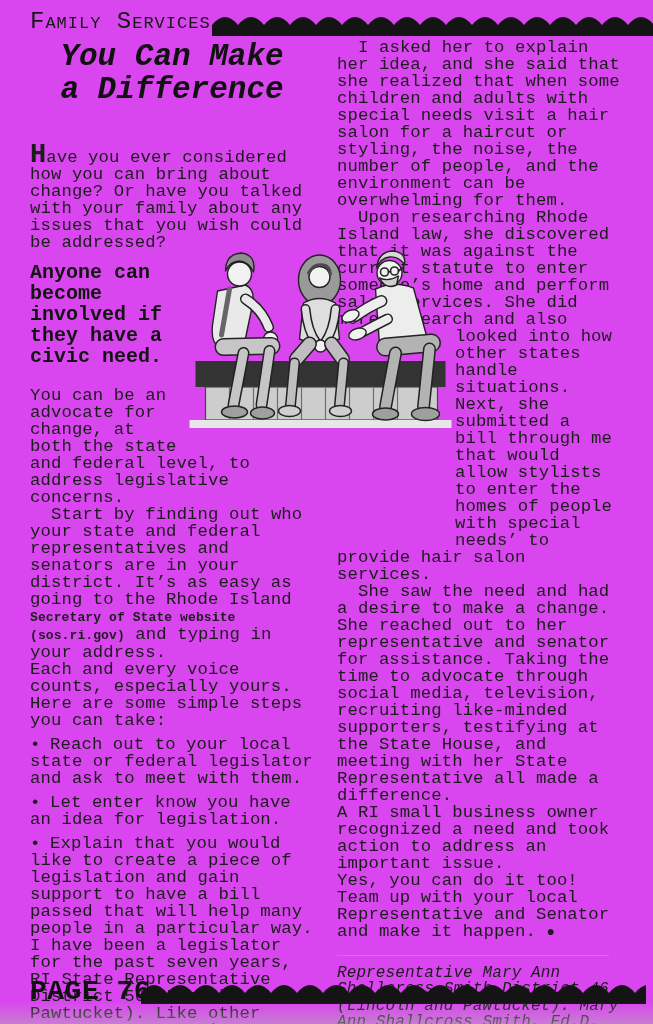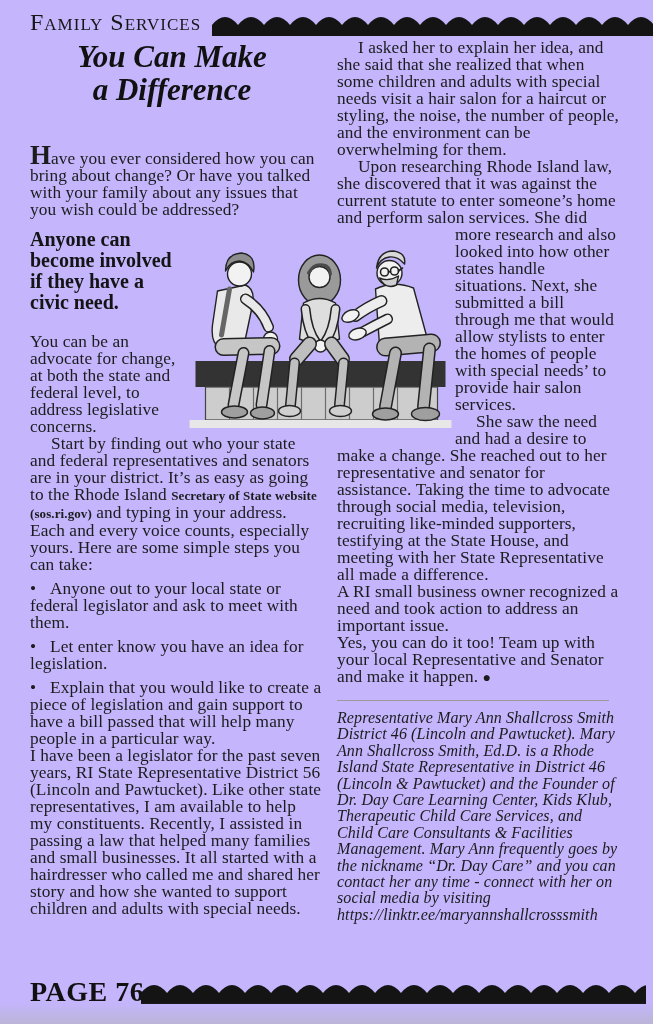--- a/index.html
+++ b/index.html
@@ -1,20 +1,20 @@
 <!DOCTYPE html>
 <html><head>
 <meta charset="utf-8">
 <style>
   html,body { margin:0; padding:0; background:#bfbfbf; }
   .page {
     position:relative; width:653px; height:1024px; margin:0 auto;
-    background:#c4b5fd; overflow:hidden;
+    background:#d946ef; overflow:hidden;
     color:#1c1c1c;
-    font-family:Liberation Serif, serif;
+    font-family:Liberation Mono, monospace;
   }
   .page::after {
     content:""; position:absolute; left:0; right:0; bottom:0; height:22px;
     background:linear-gradient(to bottom, rgba(180,180,180,0), rgba(180,180,180,0.5));
     pointer-events:none;
   }
   .section-label {
     position:absolute; left:30px; top:8px;
     font-size:24px; line-height:28px; font-variant:small-caps;
     letter-spacing:1px; color:#161616; white-space:nowrap;
@@ -81,21 +81,21 @@
     <div class="spacer-l"></div>
 
     <h3 class="subhead">Anyone can become involved if they have a civic need.</h3>
 
     <p class="gap">You can be an advocate for change, at both the state and federal level, to address legislative concerns.</p>
 
     <p class="indent"><span>Start by finding out who your state and federal representatives and senators are in your district. It’s as easy as going to the Rhode Island </span><span class="b">Secretary of State website (sos.ri.gov)</span><span> and typing in your address.</span></p>
 
     <p class="gap">Each and every voice counts, especially yours. Here are some simple steps you can take:</p>
 
-    <p class="bgap"><span class="bullet-char">•</span><span>Anyone out to your local state or federal legislator and ask to meet with them.</span></p>
+    <p class="bgap"><span class="bullet-char">•</span><span>Reach out to your local state or federal legislator and ask to meet with them.</span></p>
     <p class="bgap"><span class="bullet-char">•</span><span>Let enter know you have an idea for legislation.</span></p>
     <p class="bgap"><span class="bullet-char">•</span><span>Explain that you would like to create a piece of legislation and gain support to have a bill passed that will help many people in a particular way.</span></p>
 
     <p class="gap">I have been a legislator for the past seven years, RI State Representative District 56 (Lincoln and Pawtucket). Like other state representatives, I am available to help my constituents. Recently, I assisted in passing a law that helped many families and small businesses. It all started with a hairdresser who called me and shared her story and how she wanted to support children and adults with special needs.</p>
   </div>
 
   <div class="col col-right">
     <p class="indent">I asked her to explain her idea, and she said that she realized that when some children and adults with special needs visit a hair salon for a haircut or styling, the noise, the number of people, and the environment can be overwhelming for them.</p>
 
     <p class="indent"><span>Upon researching Rhode Island law, she discovered that it was against the current statute to enter someone’s home and perform salon services. She did more research and </span><span class="spacer-r"></span><span>also looked into how other states handle situations. Next, she submitted a bill through me that would allow stylists to enter the homes of people with special needs’ to provide hair salon services.</span></p>

